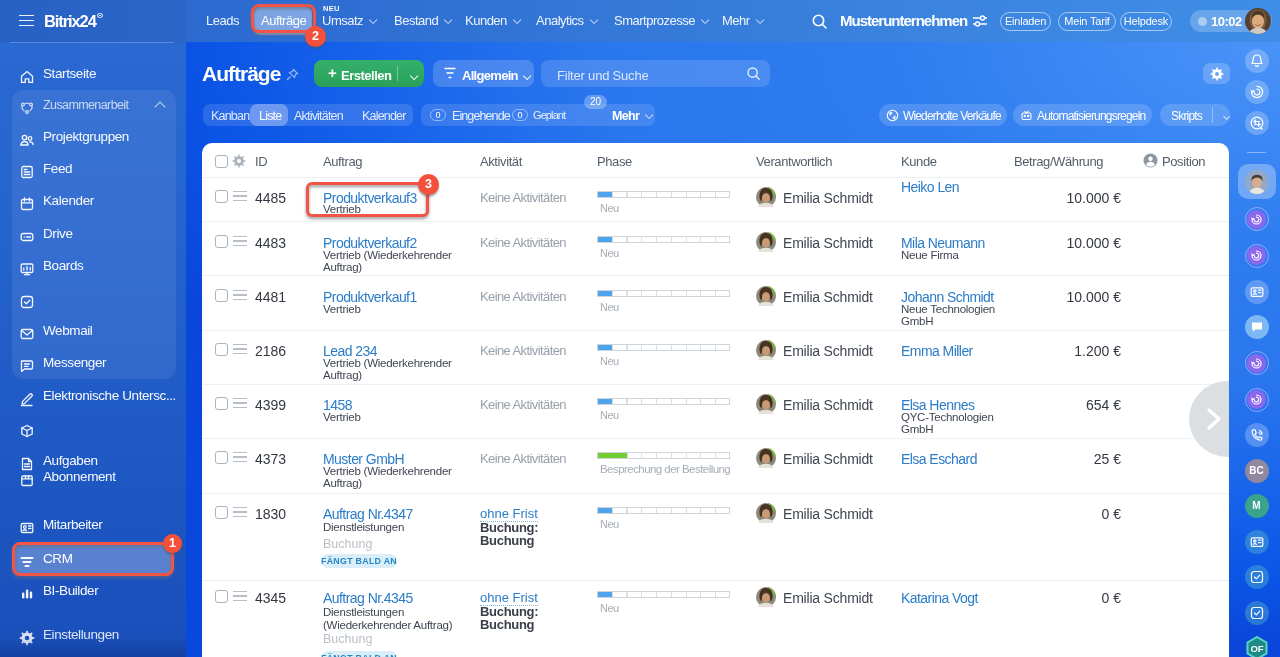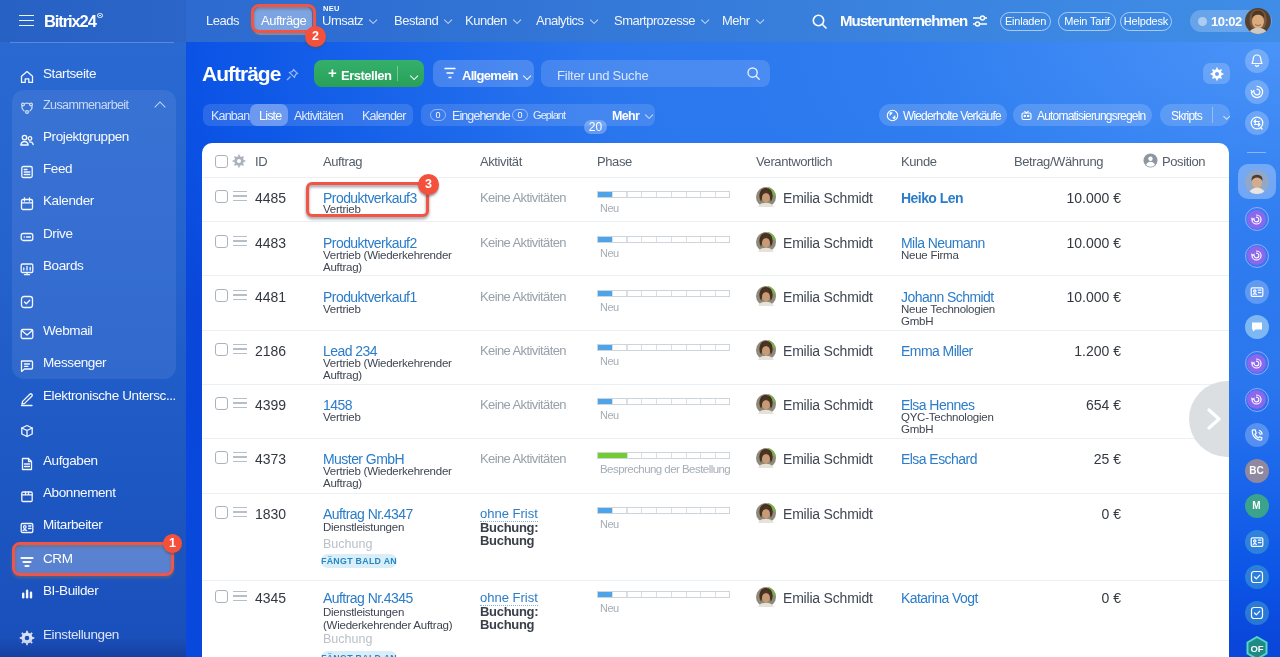--- a/index.html
+++ b/index.html
@@ -175,21 +175,21 @@
         <path d="M2.8 5 L8 7.5 L13.2 5 M8 7.5 V13.5"></path>
       </svg></span>
   </div>
 <div class="abs sbitem" style="top:446px;opacity:1;">
     <span class="sbicon"><svg viewBox="0 0 16 16" fill="none" stroke="#fff" stroke-width="1.3" stroke-linecap="round" stroke-linejoin="round">
         <path d="M3.5 2.5 H9.5 L12.5 5.5 V13.5 H3.5 Z"></path>
         <path d="M9.5 2.5 V5.5 H12.5 M5.5 8 H10.5 M5.5 10.5 H10.5"></path>
       </svg></span>
     <span class="txt">Aufgaben</span>
   </div>
-<div class="abs sbitem" style="top:478px;opacity:1;">
+<div class="abs sbitem" style="top:462px;opacity:1;">
     <span class="sbicon"><svg viewBox="0 0 16 16" fill="none" stroke="#fff" stroke-width="1.3" stroke-linecap="round" stroke-linejoin="round">
         <rect x="2.8" y="4" width="10.4" height="9.5" rx="1.2"></rect>
         <path d="M2.8 6.8 H13.2 M6.5 4 V6.8 M9.5 4 V6.8"></path>
       </svg></span>
     <span class="txt">Abonnement</span>
   </div>
 <div class="abs sbitem" style="top:510px;opacity:1;">
     <span class="sbicon"><svg viewBox="0 0 16 16" fill="none" stroke="#fff" stroke-width="1.3" stroke-linecap="round" stroke-linejoin="round">
         <rect x="2.2" y="3.5" width="11.6" height="9" rx="1.3"></rect>
         <circle cx="5.8" cy="7" r="1.3"></circle>
@@ -262,21 +262,21 @@
 <div class="abs" style="left:250px;top:104px;width:38px;height:22px;background:rgba(255,255,255,0.30);border-radius:7px;"></div>
 <div class="abs" style="left:211px;top:109px;color:rgba(255,255,255,0.85);font-size:12.5px;letter-spacing:-0.8px;">Kanban</div>
 <div class="abs" style="left:259px;top:109px;color:rgba(255,255,255,1);font-size:12.5px;letter-spacing:-0.8px;">Liste</div>
 <div class="abs" style="left:294px;top:109px;color:rgba(255,255,255,0.85);font-size:12.5px;letter-spacing:-0.8px;">Aktivitäten</div>
 <div class="abs" style="left:362px;top:109px;color:rgba(255,255,255,0.85);font-size:12.5px;letter-spacing:-0.8px;">Kalender</div>
 <div class="abs" style="left:421px;top:104px;width:234px;height:22px;background:rgba(255,255,255,0.13);border-radius:7px;"></div>
 <div class="abs" style="left:430px;top:109px;width:16px;height:12px;border:1px solid rgba(255,255,255,0.45);border-radius:7px;color:#fff;font-size:9px;text-align:center;line-height:11px;">0</div>
 <div class="abs" style="left:452px;top:109px;color:rgba(255,255,255,0.88);font-size:12.5px;letter-spacing:-0.9px;">Eingehende</div>
 <div class="abs" style="left:512px;top:109px;width:16px;height:12px;border:1px solid rgba(255,255,255,0.45);border-radius:7px;color:#fff;font-size:9px;text-align:center;line-height:11px;">0</div>
 <div class="abs" style="left:533px;top:109px;color:rgba(255,255,255,0.88);font-size:11px;letter-spacing:-0.9px;">Geplant</div>
-<div class="abs" style="left:584px;top:120px;width:23px;height:14px;background:rgba(255,255,255,0.28);border-radius:8px;color:#fff;font-size:12px;text-align:center;line-height:14px;">20</div>
+<div class="abs" style="left:584px;top:95px;width:23px;height:14px;background:rgba(255,255,255,0.28);border-radius:8px;color:#fff;font-size:10px;text-align:center;line-height:14px;">20</div>
 <div class="abs" style="left:612px;top:109px;color:#fff;font-size:12.5px;font-weight:bold;letter-spacing:-0.7px;">Mehr<span class="chev" style="width:6px;height:6px;"></span></div>
 <div class="abs wpill" style="left:879px;top:104px;width:128px;height:22px;border-radius:12px;"></div>
 <svg class="abs" style="left:886px;top:109px;" width="13" height="13" viewBox="0 0 13 13" fill="none" stroke="#fff" stroke-width="1.1">
     <circle cx="6.5" cy="6.5" r="5.2"></circle>
     <path d="M4 6.5 Q4 4 6.5 4 M9 6.5 Q9 9 6.5 9"></path>
     <path d="M5.5 3 L4 4.2 L5.5 5.2 M7.5 10 L9 8.8 L7.5 7.8"></path>
   </svg>
 <div class="abs" style="left:903px;top:109px;color:#fff;font-size:12px;letter-spacing:-0.85px;">Wiederholte Verkäufe</div>
 <div class="abs wpill" style="left:1013px;top:104px;width:139px;height:22px;border-radius:12px;"></div>
 <svg class="abs" style="left:1020px;top:109px;" width="13" height="13" viewBox="0 0 13 13" fill="none" stroke="#fff" stroke-width="1.1">
@@ -329,21 +329,21 @@
 <g>
       <circle cx="10" cy="10" r="10" fill="#8e897a"></circle>
 <path d="M12 0 A10 10 0 0 1 20 9 L14 6.5 Z" fill="#7fae52"></path>
 <path d="M10 1 Q4.2 1 3.4 8 Q3.1 12 5.2 14.8 L6.6 9 Q7.2 6 10 6 Q12.8 6 13.4 9 L14.8 14.8 Q16.9 12 16.6 8 Q15.8 1 10 1 Z" fill="#46301f"></path>
 <ellipse cx="10" cy="10.8" rx="3.9" ry="4.6" fill="#c89b74"></ellipse>
 <path d="M10 3 Q13.8 3 14.5 8.5 Q12.5 6.1 10 6.1 Q7.5 6.1 5.5 8.5 Q6.2 3 10 3 Z" fill="#4d3424"></path>
 <path d="M2 20 Q4.5 15.7 10 15.7 Q15.5 15.7 18 20 Z" fill="#e6e2da"></path>
     </g>
   </svg>
 <div class="abs cell" style="left:783px;top:190px;color:#3f4652;font-size:14px;letter-spacing:-0.2px;">Emilia Schmidt</div>
-<div class="abs cell link" style="left:901px;top:190px;font-weight:bold;">Heiko Len</div>
+<div class="abs cell link" style="left:901px;top:179px;">Heiko Len</div>
 <div class="abs cell amt" style="left:1031px;top:190px;">10.000 €</div>
 <div class="abs cb" style="left:215px;top:235px;"></div>
 <div class="abs ham" style="left:233px;top:236px;"></div>
 <div class="abs cell id" style="left:255px;top:235px;">4483</div>
 <div class="abs cell link" style="left:323px;top:235px;">Produktverkauf2</div>
 <div class="abs cell sub" style="left:323px;top:249px;">Vertrieb (Wiederkehrender</div>
 <div class="abs cell sub" style="left:323px;top:261px;">Auftrag)</div>
 <div class="abs cell gray" style="left:480px;top:235px;">Keine Aktivitäten</div>
 <div class="abs bar" style="left:597px;top:236px;"></div>
 <div class="abs" style="left:598px;top:237px;width:13.7px;height:5px;background:#4da4ea;"></div>

